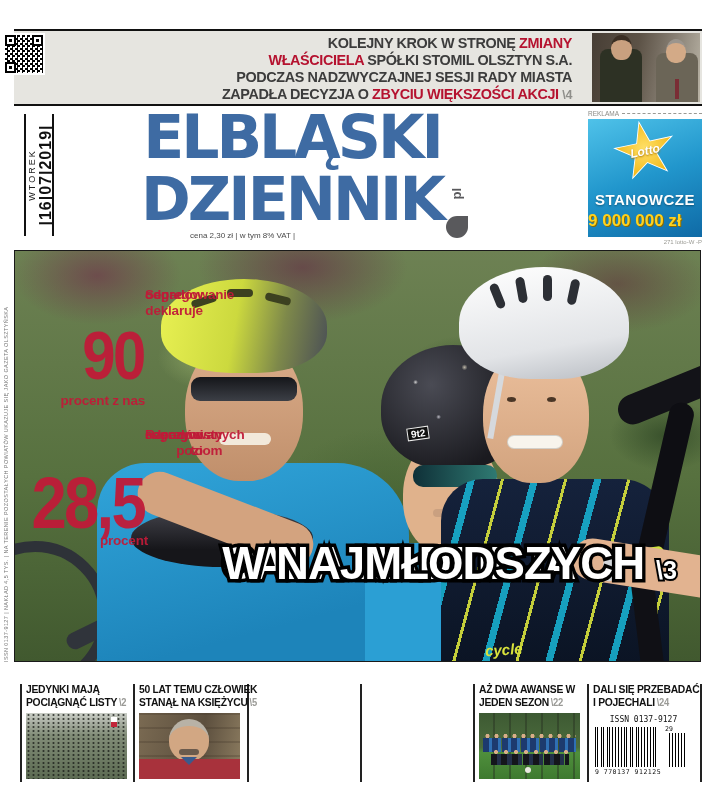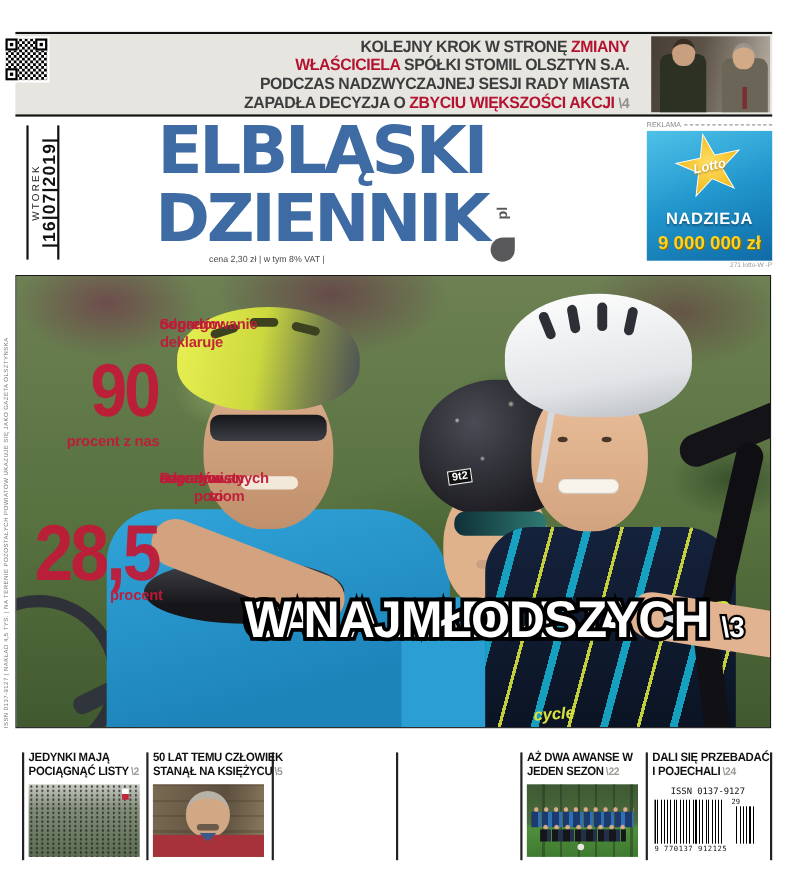--- a/index.html
+++ b/index.html
@@ -54,21 +54,21 @@
         background:linear-gradient(160deg,#4fc2e9 0%,#2196cc 50%,#0f6aa6 100%); }
   .star-wrap { position:absolute; left:28px; top:4px; width:58px; height:56px; transform:rotate(-12deg); }
   .star, .star-bg { position:absolute; left:0; top:0; width:58px; height:56px;
         clip-path:polygon(50% 0%,61% 35%,98% 35%,68% 57%,79% 91%,50% 70%,21% 91%,32% 57%,2% 35%,39% 35%); }
   .star-bg { background:#fff; transform:scale(1.1); }
   .star { background:radial-gradient(circle at 50% 45%, #ffe067, #f2b818 70%); }
   .star-label { position:absolute; left:0; top:21px; width:58px; text-align:center; color:#fff;
         font-weight:bold; font-style:italic; font-size:12px; text-shadow:0 1px 2px #a97708; }
   .ad-kumulacja { position:absolute; left:0; top:72px; width:114px; text-align:center; color:#fff;
         font-weight:bold; font-size:15px; letter-spacing:.5px; text-shadow:0 1px 2px rgba(0,0,0,.35); }
-  .ad-amount { position:absolute; left:0; top:92px; width:114px; text-align:center; color:#ffd21e;
+  .ad-amount { position:absolute; left:0; top:92px; width:114px; color:#ffd21e;
         font-weight:bold; font-size:17px; text-shadow:1px 1px 0 #8a6a00; }
   .ad-footnote { position:absolute; left:588px; top:239px; width:114px; text-align:right; font-size:6px; color:#9a9a94; }
 
   
   .photo { position:absolute; left:14px; top:250px; width:687px; height:412px; overflow:hidden;
         border:1px solid #1a1a1a;
         background:
           radial-gradient(120px 70px at 12% 6%, rgba(110,60,75,.75), transparent 70%),
           radial-gradient(150px 80px at 42% 4%, rgba(100,52,70,.7), transparent 70%),
           radial-gradient(130px 70px at 88% 8%, rgba(95,50,60,.55), transparent 70%),
@@ -283,21 +283,21 @@
   <div class="ad-label">
       <span>REKLAMA</span>
       <span class="dash"></span>
     </div>
   <div class="ad">
     <div class="star-wrap">
       <div class="star-bg"></div>
       <div class="star"></div>
       <div class="star-label">Lotto</div>
     </div>
-    <div class="ad-kumulacja">NADZIEJA</div>
+    <div class="ad-kumulacja">STANOWCZE</div>
     <div class="ad-amount">9 000 000 zł</div>
   </div>
   <div class="ad-footnote">271 lotto-W -P</div>
 
   <div class="photo">
     <div class="wheel-arc"></div>
     <div class="tube1"></div>
     <div class="tube2"></div>
     <div class="seatpost"></div>
 

